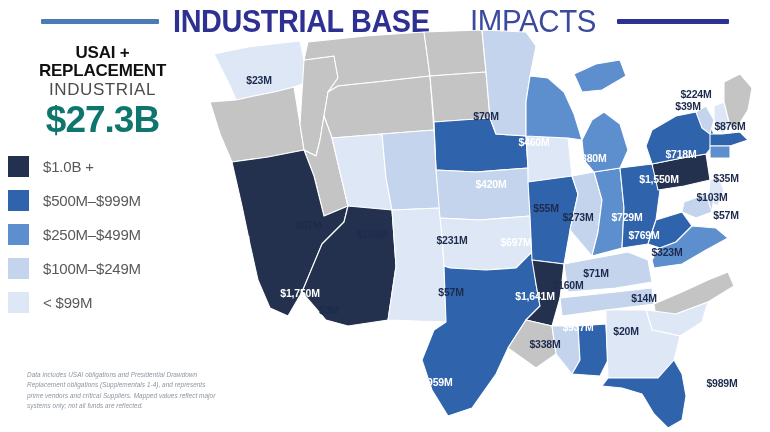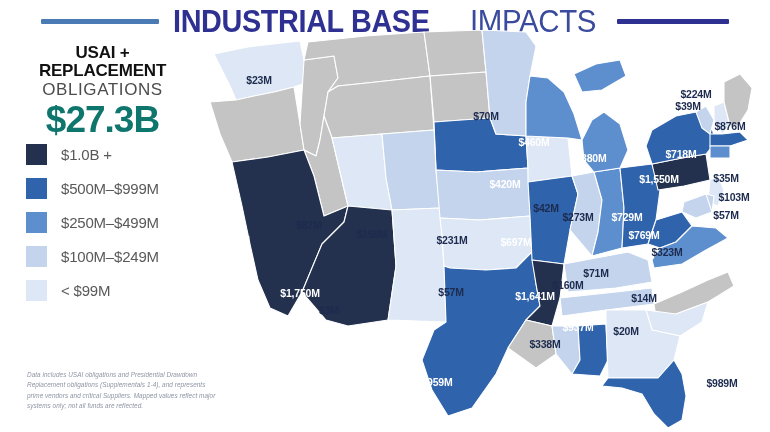--- a/index.html
+++ b/index.html
@@ -40,21 +40,21 @@
   .sub{
     font-size:17px;font-weight:400;color:#4c4c4c;line-height:1.15;
     letter-spacing:0.6px;margin-top:1px;
   }
   .bignum{
     font-size:37px;font-weight:bold;color:#0f766e;line-height:1.02;
     letter-spacing:-1px;margin-top:1px;
   }
 
   
-  .legend{margin-top:4px;padding-left:26px;}
+  .legend{margin-top:16px;padding-left:8px;}
   .legend-row{display:flex;align-items:center;height:23px;margin-bottom:11px;}
   .sw{width:21px;height:21px;flex:0 0 21px;}
   .legend-label{
     font-size:15px;color:#595959;margin-left:14px;white-space:nowrap;
     letter-spacing:-0.2px;
   }
 
   .note{
     position:absolute;left:27px;top:370px;width:196px;
     font-size:6.4px;line-height:1.62;color:#8c94a3;
@@ -86,21 +86,21 @@
       <span class="title-bold">INDUSTRIAL BASE</span>
       <span class="title-light">IMPACTS</span>
     </div>
     <div class="rule rule-right"></div>
   </div>
 
   <div class="panel">
     <div class="panel-head">
       <div class="kicker">USAI +</div>
       <div class="kicker">REPLACEMENT</div>
-      <div class="sub">OBLIGATIONS</div>
+      <div class="sub">INDUSTRIAL</div>
       <div class="bignum">$27.3B</div>
     </div>
     <div class="legend" id="legend">
         <div class="legend-row">
           <div class="sw" style="background: rgb(35, 49, 79);"></div>
           <div class="legend-label">$1.0B +</div>
         </div>
         <div class="legend-row">
           <div class="sw" style="background: rgb(47, 99, 171);"></div>
           <div class="legend-label">$500M–$999M</div>
@@ -226,40 +226,40 @@
         <div class="lbl dark" style="left: 63px; top: 50px;">$23M</div>
         <div class="lbl light" style="left: 34px; top: 210px;">$1,319M</div>
         <div class="lbl light" style="left: 104px; top: 263px;">$1,750M</div>
         <div class="lbl dark" style="left: 113px; top: 195px;">$87M</div>
         <div class="lbl dark" style="left: 176px; top: 204px;">$158M</div>
         <div class="lbl dark" style="left: 133px; top: 280px;">$3M</div>
         <div class="lbl light" style="left: 241px; top: 352px;">$959M</div>
         <div class="lbl dark" style="left: 255px; top: 262px;">$57M</div>
         <div class="lbl dark" style="left: 256px; top: 210px;">$231M</div>
         <div class="lbl dark" style="left: 290px; top: 86px;">$70M</div>
-        <div class="lbl light" style="left: 309px; top: 154px;">$420M</div>
+        <div class="lbl light" style="left: 295px; top: 154px;">$420M</div>
         <div class="lbl light" style="left: 338px; top: 112px;">$460M</div>
-        <div class="lbl dark" style="left: 350px; top: 178px;">$42M</div>
+        <div class="lbl dark" style="left: 350px; top: 178px;">$55M</div>
         <div class="lbl light" style="left: 395px; top: 128px;">$380M</div>
         <div class="lbl light" style="left: 320px; top: 212px;">$697M</div>
         <div class="lbl light" style="left: 320px; top: 266px; padding-left: 38px;">$1,641M</div>
         <div class="lbl dark" style="left: 382px; top: 187px;">$273M</div>
         <div class="lbl dark" style="left: 400px; top: 243px;">$71M</div>
         <div class="lbl light" style="left: 431px; top: 187px;">$729M</div>
         <div class="lbl dark" style="left: 372px; top: 255px;">$160M</div>
         <div class="lbl dark" style="left: 349px; top: 314px;">$338M</div>
         <div class="lbl light" style="left: 382px; top: 297px;">$937M</div>
         <div class="lbl dark" style="left: 430px; top: 301px;">$20M</div>
         <div class="lbl dark" style="left: 448px; top: 268px;">$14M</div>
         <div class="lbl light" style="left: 463px; top: 149px;">$1,550M</div>
         <div class="lbl light" style="left: 448px; top: 205px;">$769M</div>
         <div class="lbl dark" style="left: 471px; top: 222px;">$323M</div>
         <div class="lbl light" style="left: 485px; top: 124px;">$718M</div>
         <div class="lbl dark" style="left: 468px; top: 76px; padding-left: 48px;">$39M</div>
         <div class="lbl dark" style="left: 500px; top: 64px;">$224M</div>
         <div class="lbl dark" style="left: 534px; top: 96px;">$876M</div>
         <div class="lbl dark" style="left: 530px; top: 148px;">$35M</div>
-        <div class="lbl dark" style="left: 538px; top: 167px;">$103M</div>
+        <div class="lbl dark" style="left: 516px; top: 167px;">$103M</div>
         <div class="lbl dark" style="left: 530px; top: 185px;">$57M</div>
         <div class="lbl dark" style="left: 526px; top: 353px;">$989M</div>
       </div>
   </div>
 </div>
 
 </body></html>

